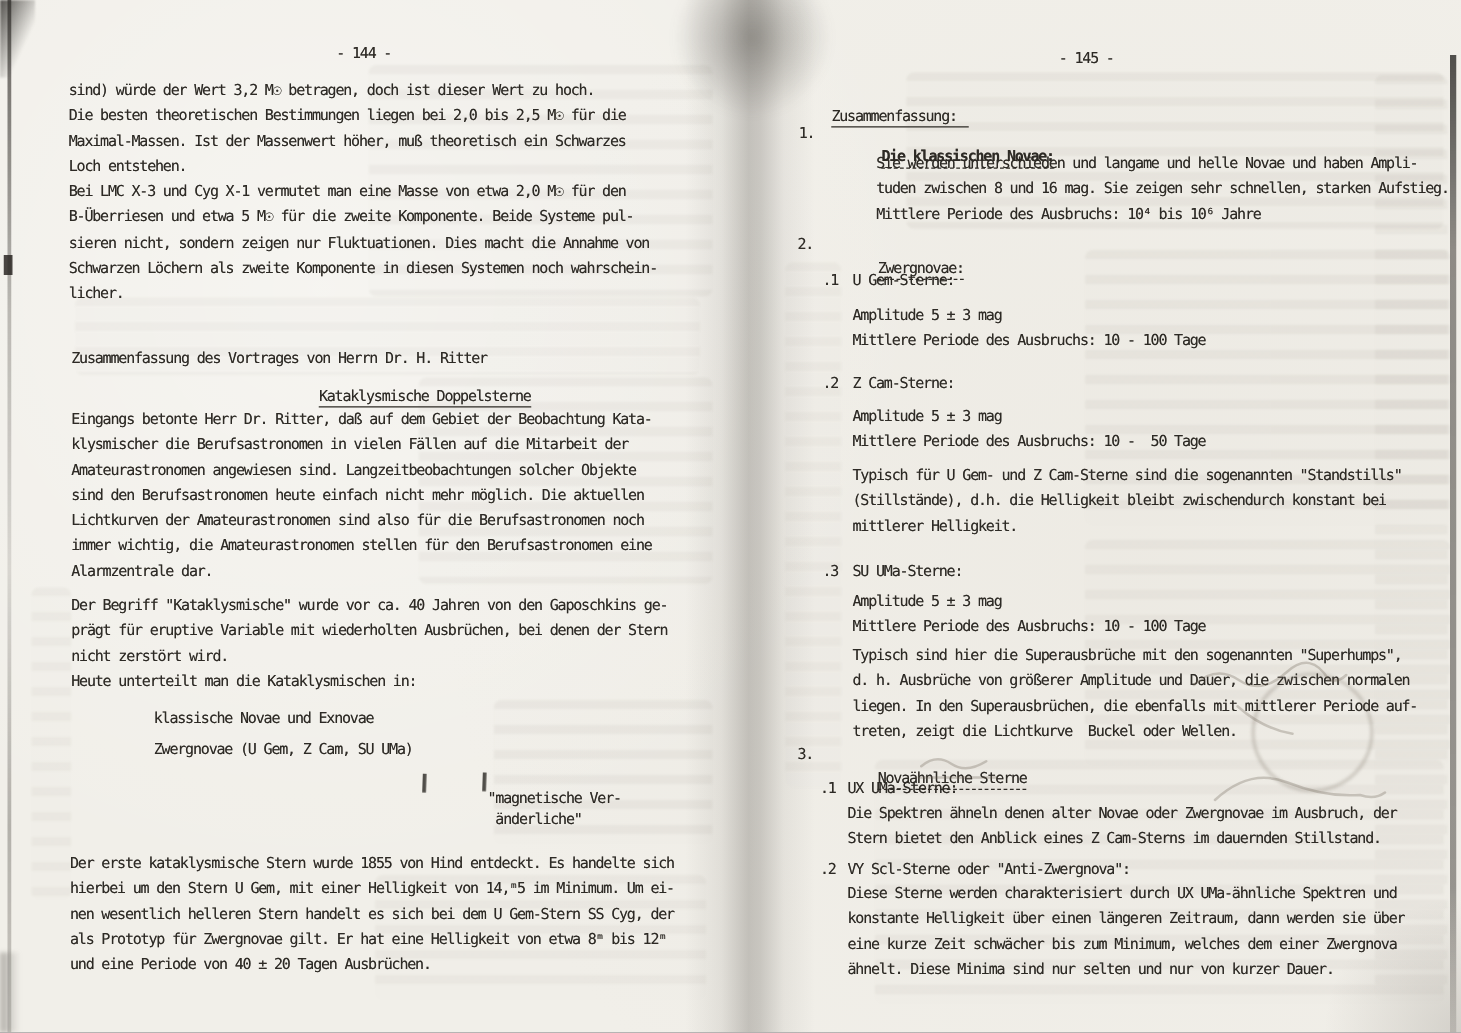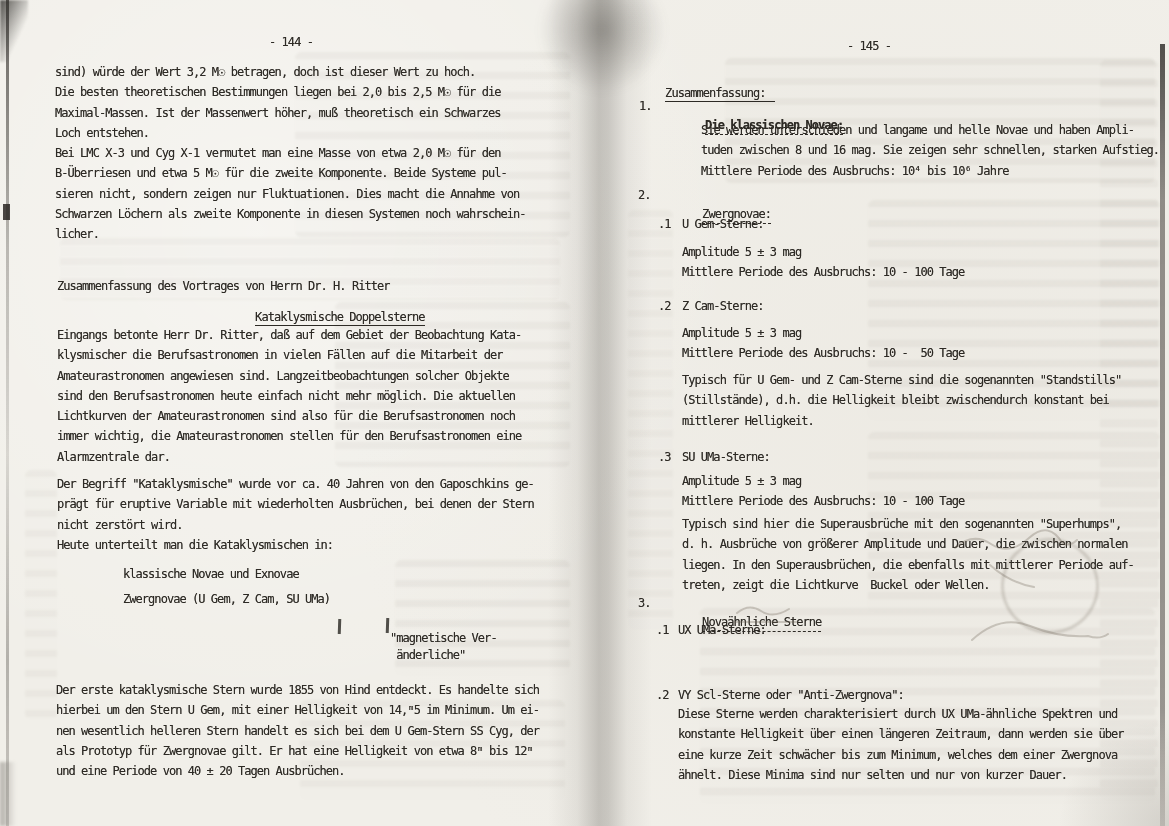--- a/index.html
+++ b/index.html
@@ -164,20 +164,22 @@
 liegen. In den Superausbrüchen, die ebenfalls mit mittlerer Periode auf-
 treten, zeigt die Lichtkurve  Buckel oder Wellen.</div>
 
   <div class="t" style="left:638px;top:593px;">3.</div>
   <div class="t" style="left:677px;top:592px;">
     <span class="ud">Novaähnliche Sterne</span>
   </div>
 
   <div class="t" style="left:656px;top:620px;">.1</div>
   <div class="t" style="left:678px;top:620px;">UX UMa-Sterne:</div>
+  <div class="t" style="left:678px;top:640px;width:478px;">Die Spektren ähneln denen alter Novae oder Zwergnovae im Ausbruch, der
+Stern bietet den Anblick eines Z Cam-Sterns im dauernden Stillstand.</div>
 
   <div class="t" style="left:656px;top:685px;">.2</div>
   <div class="t" style="left:678px;top:685px;">VY Scl-Sterne oder "Anti-Zwergnova":</div>
   <div class="t" style="left:678px;top:704px;width:478px;">Diese Sterne werden charakterisiert durch UX UMa-ähnliche Spektren und
 konstante Helligkeit über einen längeren Zeitraum, dann werden sie über
 eine kurze Zeit schwächer bis zum Minimum, welches dem einer Zwergnova
 ähnelt. Diese Minima sind nur selten und nur von kurzer Dauer.</div>
 
   <div class="art stamp"></div>
   <svg class="squiggles" width="1169" height="826" viewBox="0 0 1169 826">

